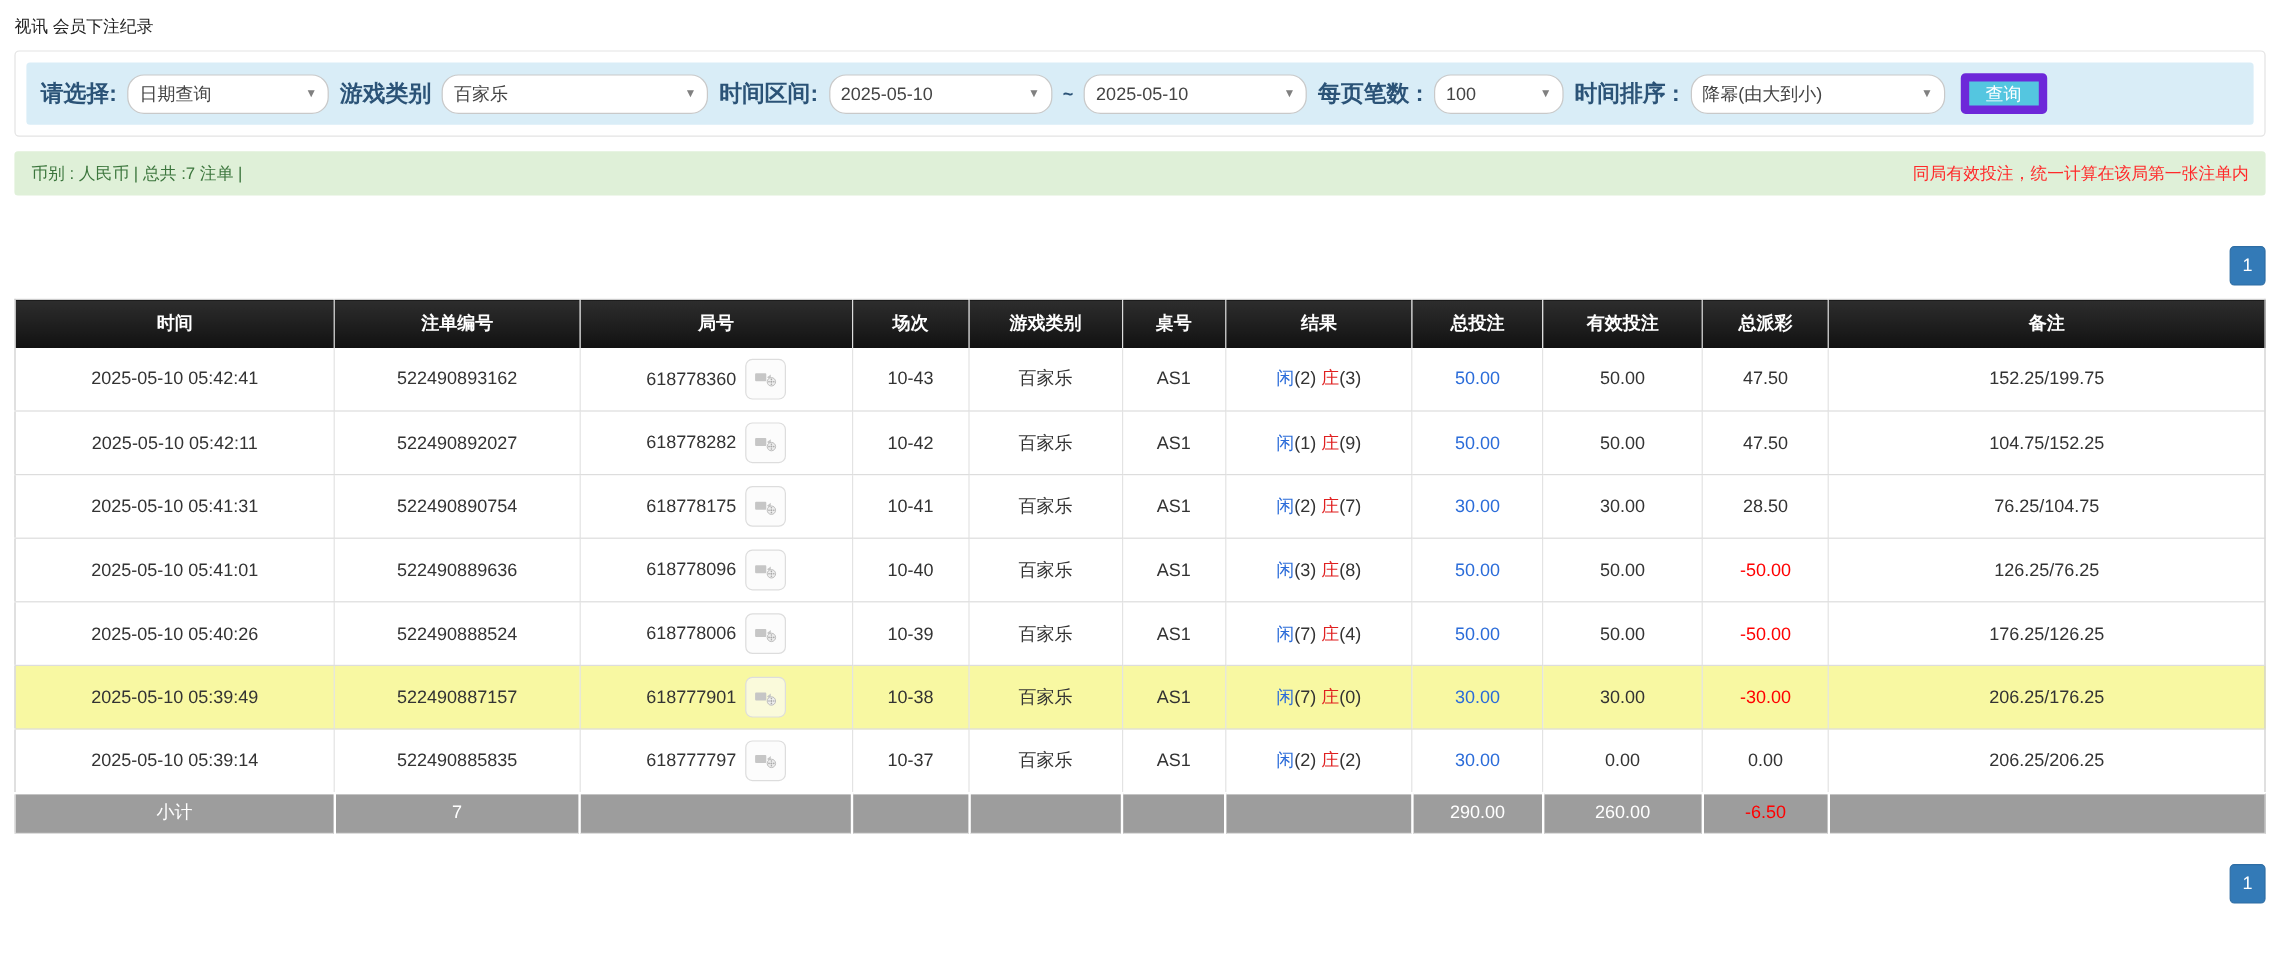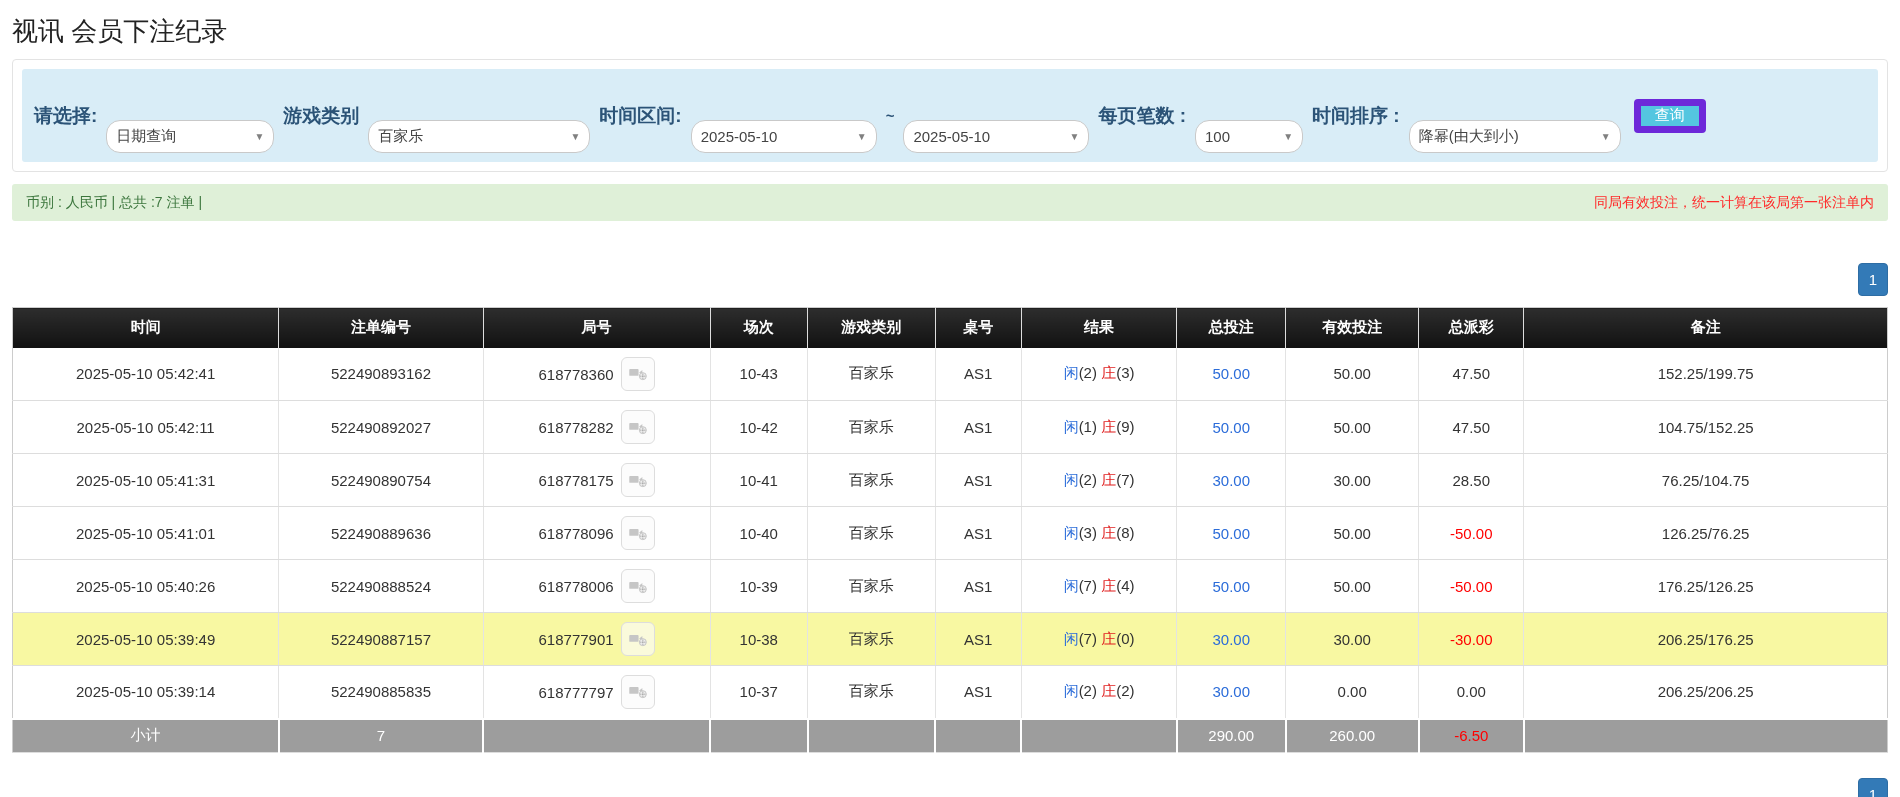--- a/index.html
+++ b/index.html
@@ -1,29 +1,29 @@
 <!DOCTYPE html>
 <html style="--accent-blue: #337ab7; --link-blue: #2b6cd9; --player-blue: #2b6cd9; --banker-red: #e02020; --negative-red: #ff0000; --filter-bar-bg: #d9edf7; --summary-bg: #dff0d8; --summary-text: #3c763d; --note-red: #ff2a2a; --highlight-yellow: #f8f8a2; --total-row-bg: #9d9d9d; --search-btn-bg: #54c6e0;"><head>
 <meta charset="utf-8">
 <style>
   * { box-sizing: border-box; margin: 0; padding: 0; }
   html, body { width: 1900px; height: 797px; overflow: hidden; background: #fff;
     font-family: "Liberation Sans", "DejaVu Sans", sans-serif; }
   .wrap { padding: 0 12px; }
 
-  .page-title { font-size: 26px; color: #222; font-weight: 400; padding: 14px 0 10px 0; }
+  .page-title { font-size: 14px; color: #222; font-weight: 400; padding: 14px 0 10px 0; }
 
   
   .filter-panel { border: 1px solid #e3e3e3; border-radius: 4px; background: #fff; padding: 9px; }
   .filter-bar { background: var(--filter-bar-bg, #d9edf7); border-radius: 3px; padding: 9px 12px;
     display: flex; align-items: center; gap: 9px; }
   .f-label { font-size: 19px; font-weight: bold; color: #2b5377; white-space: nowrap; }
   .dd { background: #fff; border: 1px solid #c9c9c9; border-radius: 14px; height: 33px;
     display: flex; align-items: center; justify-content: space-between; padding: 0 9px;
-    color: #444; font-size: 15px; cursor: pointer; margin-top: 42px; }
+    color: #444; font-size: 15px; cursor: pointer; }
   .dd .chev { color: #808080; font-size: 10px; margin-left: 10px; }
   .tilde { color: #2b5377; font-size: 15px; font-weight: bold; }
   .search-btn { background: var(--search-btn-bg, #54c6e0); border: 7px solid #6d28d9; color: #fff;
     font-size: 15px; border-radius: 4px; height: 34px; padding: 0 14px; cursor: pointer; margin-left: 4px; }
 
   
   .summary-bar { margin-top: 12px; background: var(--summary-bg, #dff0d8); border-radius: 3px;
     height: 37px; display: flex; align-items: center; justify-content: space-between; padding: 0 14px; }
   .summary-left { color: var(--summary-text, #3c763d); font-size: 14px; }
   .summary-right { color: var(--note-red, #ff2a2a); font-size: 14px; }

